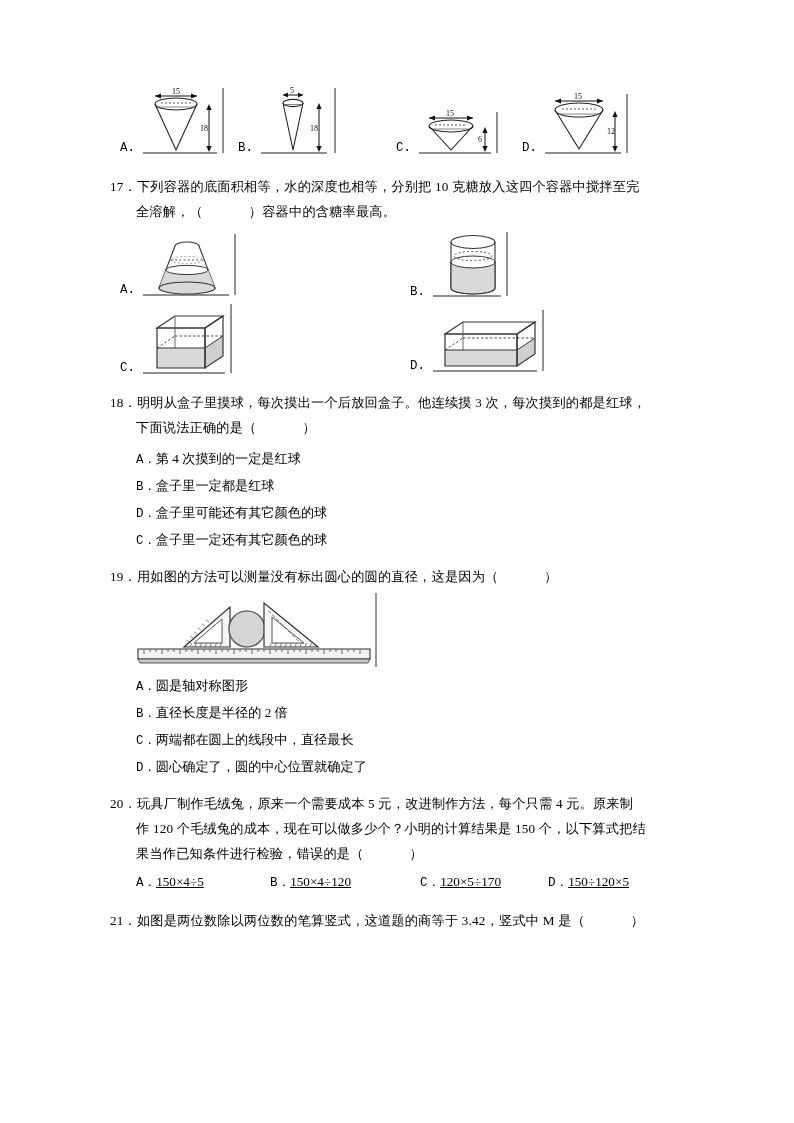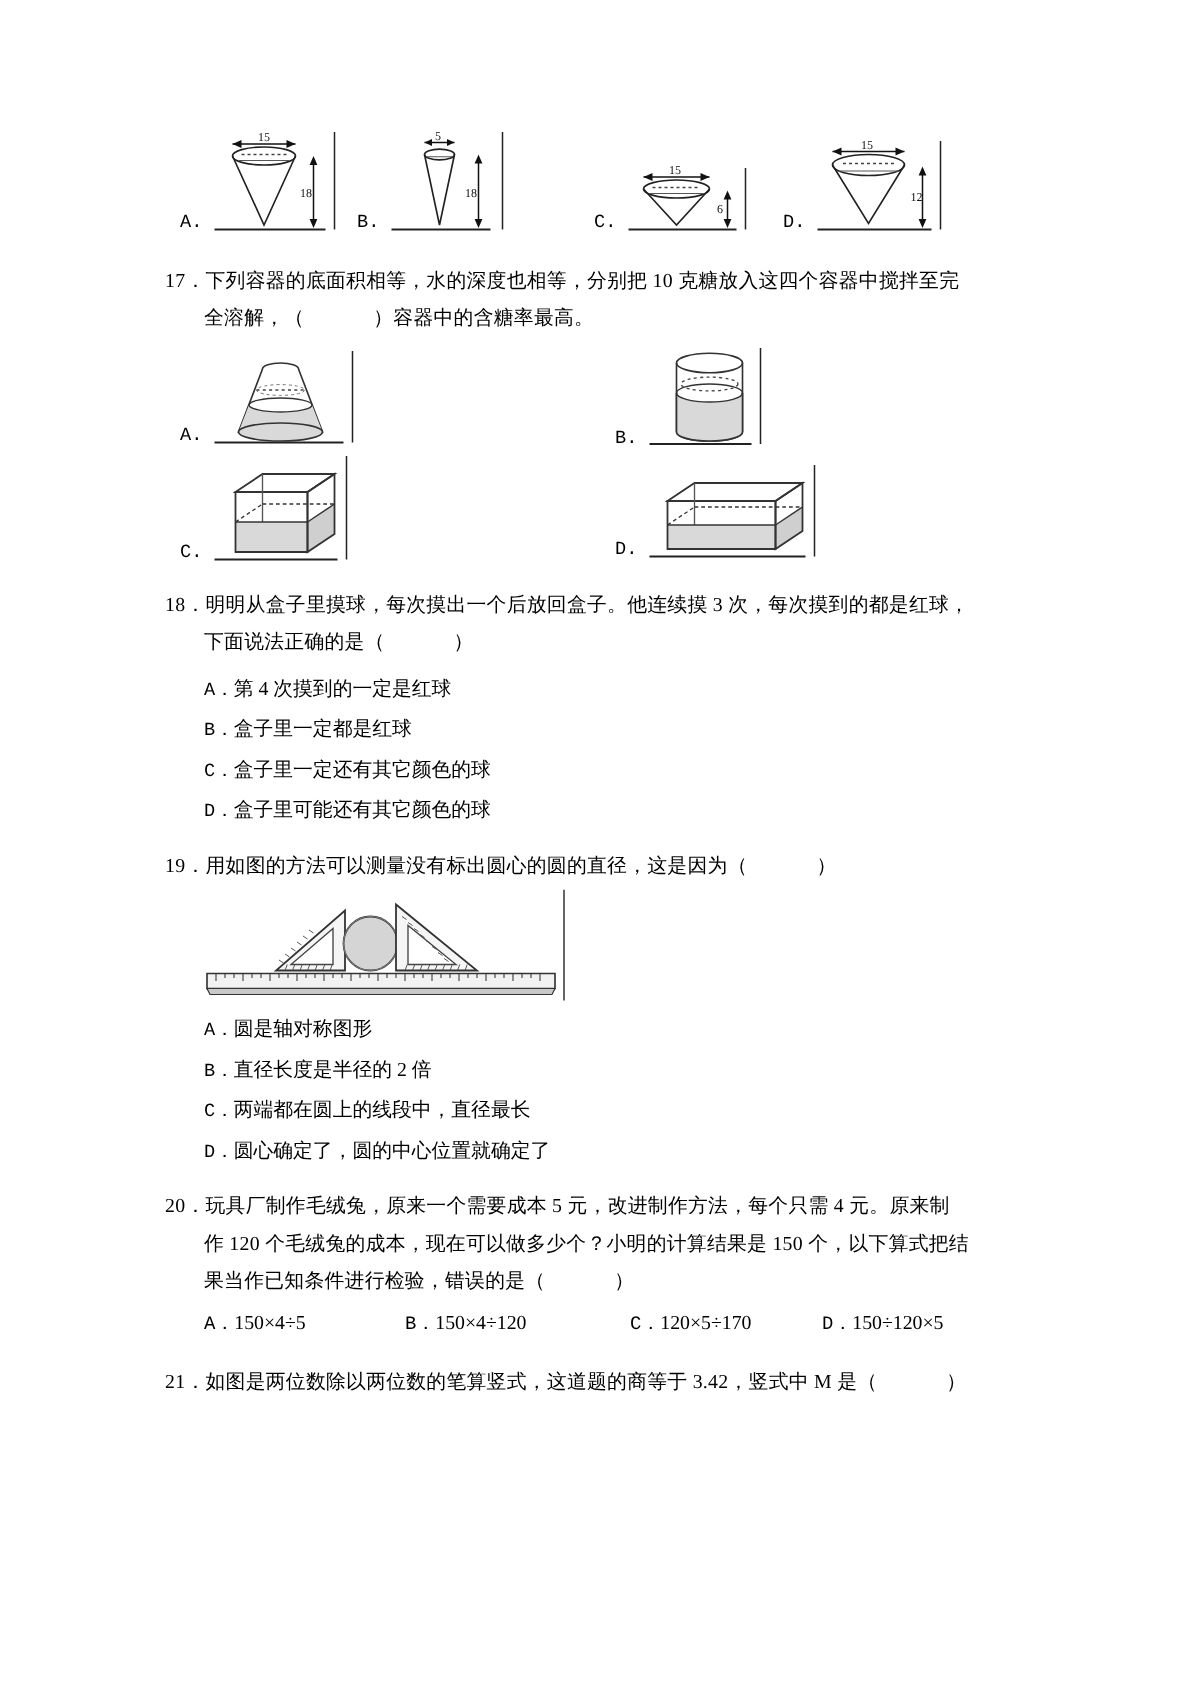--- a/index.html
+++ b/index.html
@@ -92,20 +92,21 @@
   .math-opt {
     position: absolute;
     white-space: nowrap;
     font-family: "Liberation Mono", "DejaVu Sans Mono", monospace;
     font-size: 12.6px;
   }
   .math-opt .lbl { }
   .math-opt .expr {
     font-family: "Liberation Serif", "DejaVu Serif", serif;
     font-size: 13.2px;
+    text-decoration: underline;
   }
 
   .spacer-2  { height: 2px; }
   .spacer-6  { height: 6px; }
   .spacer-10 { height: 10px; }
   .spacer-14 { height: 14px; }
 </style>
 </head>
 <body>
 
@@ -322,24 +323,24 @@
 
     <div class="spacer-6"></div>
 
     <div class="opt-line">
       <span class="opt-letter">A．</span><span>第 4 次摸到的一定是红球</span>
     </div>
     <div class="opt-line">
       <span class="opt-letter">B．</span><span>盒子里一定都是红球</span>
     </div>
     <div class="opt-line">
+      <span class="opt-letter">D．</span><span>盒子里可能还有其它颜色的球</span>
+    </div>
+    <div class="opt-line">
       <span class="opt-letter">C．</span><span>盒子里一定还有其它颜色的球</span>
-    </div>
-    <div class="opt-line">
-      <span class="opt-letter">D．</span><span>盒子里可能还有其它颜色的球</span>
     </div>
 
     <div class="spacer-10"></div>
 
     <div class="qline">
       <span class="qnum">19．</span><span>用如图的方法可以测量没有标出圆心的圆的直径，这是因为（</span><span class="blank-paren">&nbsp;&nbsp;&nbsp;</span><span>）</span>
     </div>
 
     <div class="spacer-2"></div>
 

